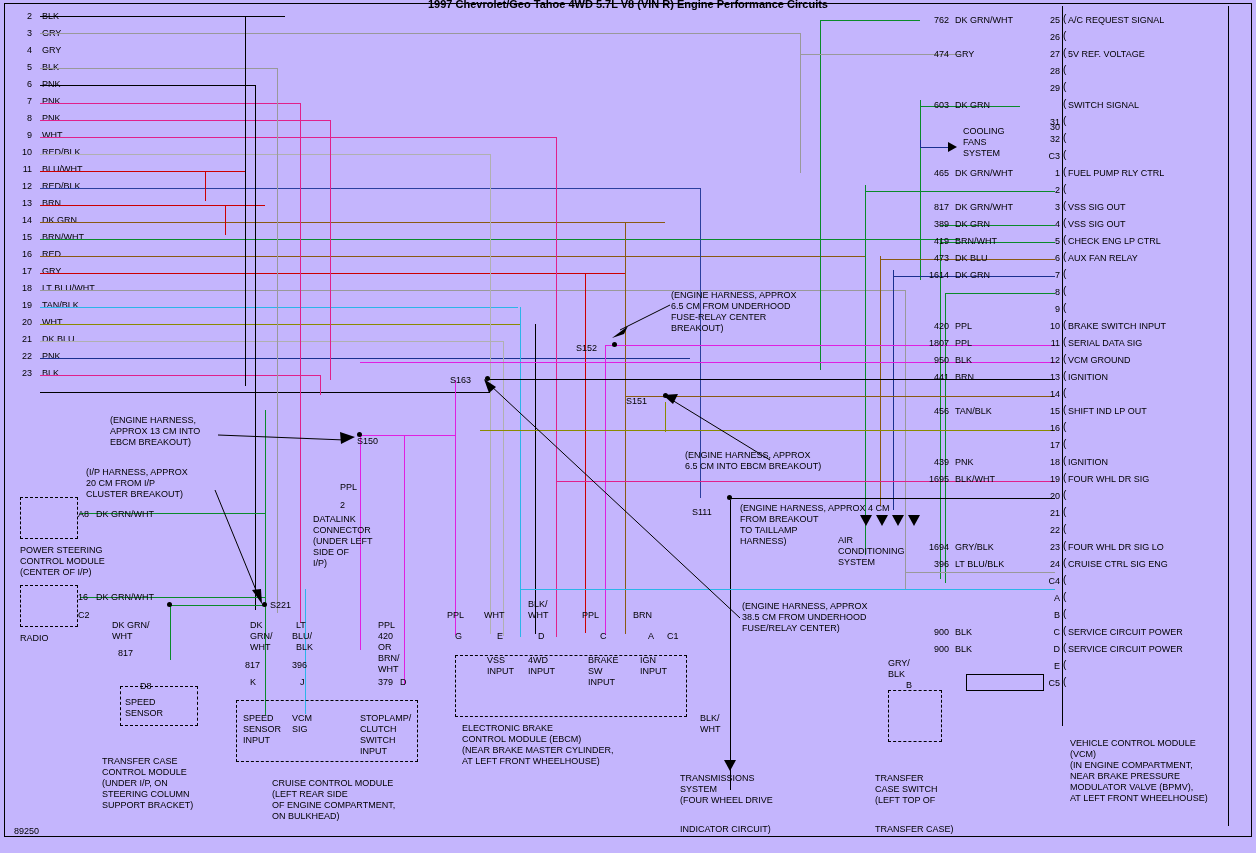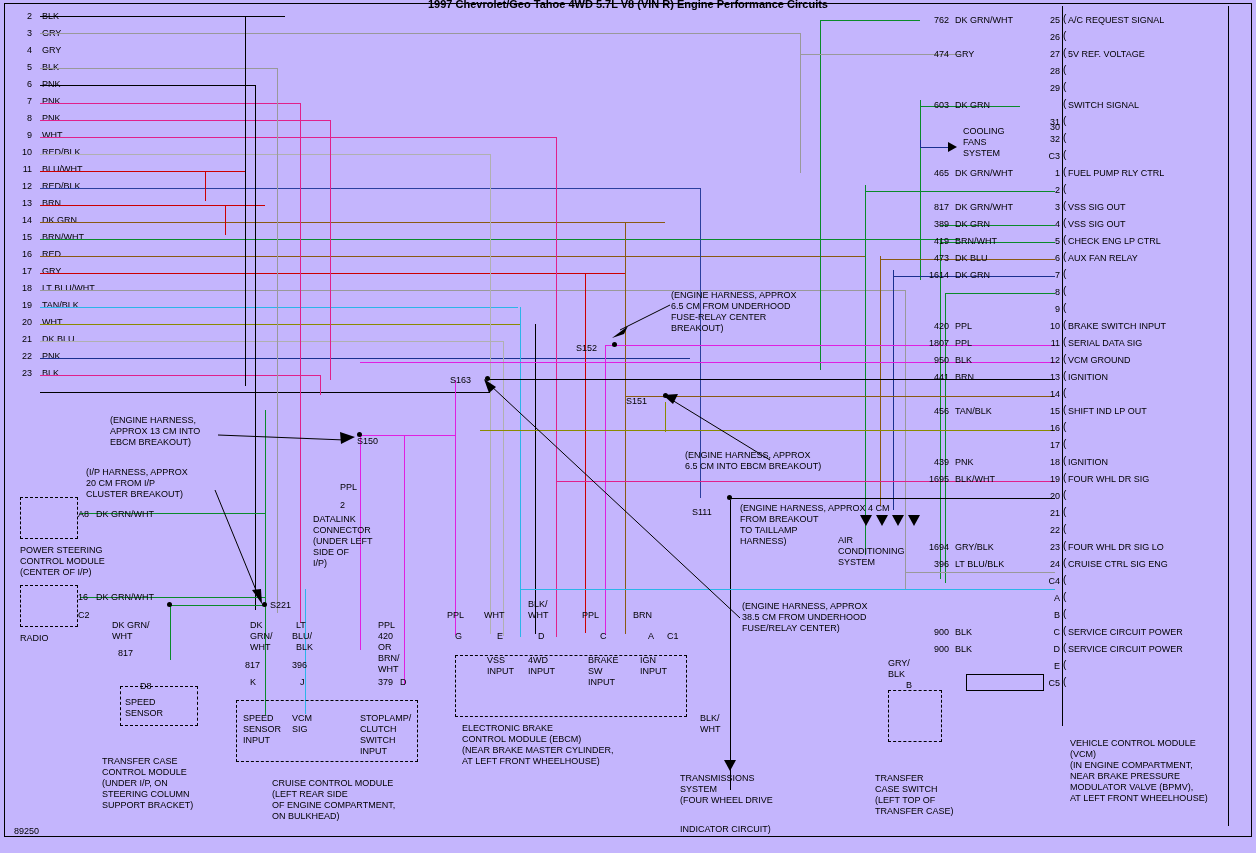--- a/index.html
+++ b/index.html
@@ -472,16 +472,16 @@
       <div class="t" style="left: 680px; top: 773px;">TRANSMISSIONS</div>
       <div class="t" style="left: 680px; top: 784px;">SYSTEM</div>
       <div class="t" style="left: 680px; top: 795px;">(FOUR WHEEL DRIVE</div>
       <div class="t" style="left: 680px; top: 806px; margin-top: 18px;">INDICATOR CIRCUIT)</div>
       <div class="t" style="left: 888px; top: 658px;">GRY/</div>
       <div class="t" style="left: 888px; top: 669px;">BLK</div>
       <div class="t" style="left: 906px; top: 680px;">B</div>
       <div class="t" style="left: 875px; top: 773px;">TRANSFER</div>
       <div class="t" style="left: 875px; top: 784px;">CASE SWITCH</div>
       <div class="t" style="left: 875px; top: 795px;">(LEFT TOP OF</div>
-      <div class="t" style="left: 875px; top: 806px;">TRANSFER CASE)</div>
+      <div class="t" style="left: 875px; top: 824px;">TRANSFER CASE)</div>
     </div>
 
 </div>
 
 </body></html>

